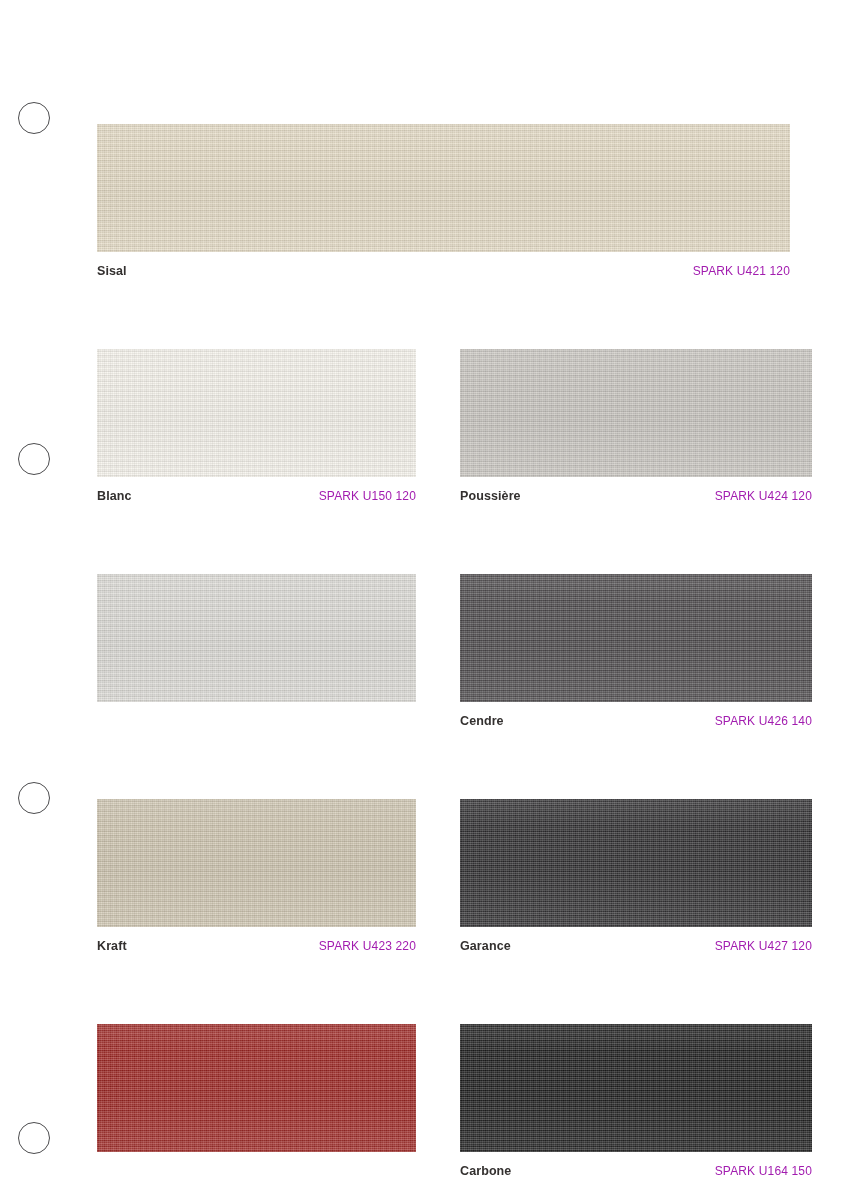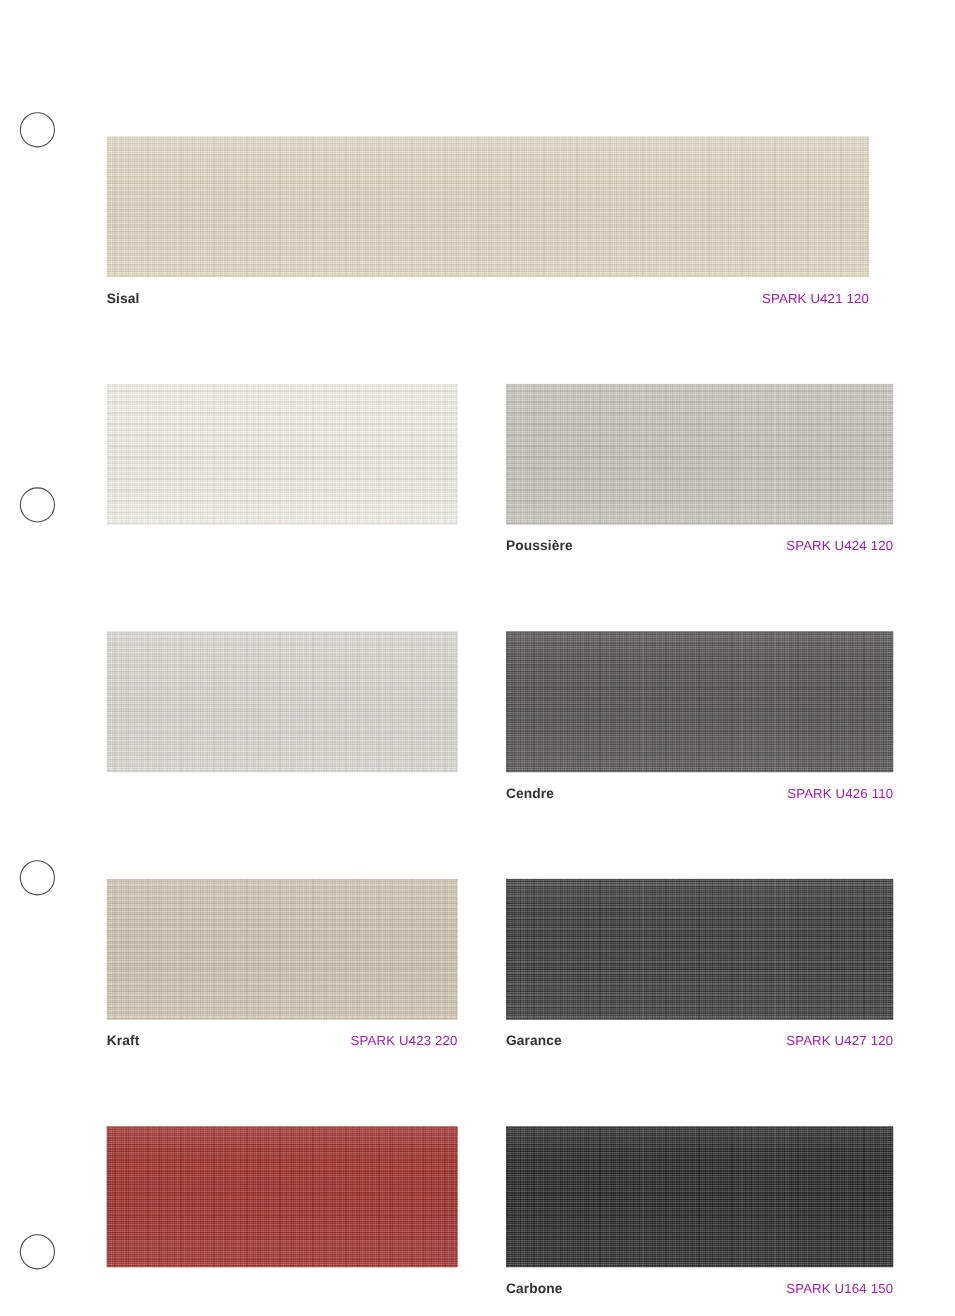--- a/index.html
+++ b/index.html
@@ -162,20 +162,24 @@
           </div>
         </div>
       </div>
       <div class="row" style="top: 349px;">
         <div class="card left">
           <div class="swatch" style="background-color: rgb(247, 244, 236);">
             <div class="weave"></div>
             <div class="weave2"></div>
             <div class="sheen"></div>
           </div>
+          <div class="caption">
+            <span class="sw-name">Blanc</span>
+            <span class="sw-code">SPARK U150 120</span>
+          </div>
         </div>
         <div class="card right">
           <div class="swatch" style="background-color: rgb(201, 198, 192);">
             <div class="weave"></div>
             <div class="weave2"></div>
             <div class="sheen"></div>
           </div>
           <div class="caption">
             <span class="sw-name">Poussière</span>
             <span class="sw-code">SPARK U424 120</span>
@@ -191,21 +195,21 @@
           </div>
         </div>
         <div class="card right">
           <div class="swatch" style="background-color: rgb(74, 71, 73);">
             <div class="weave"></div>
             <div class="weave2"></div>
             <div class="sheen"></div>
           </div>
           <div class="caption">
             <span class="sw-name">Cendre</span>
-            <span class="sw-code">SPARK U426 110</span>
+            <span class="sw-code">SPARK U426 140</span>
           </div>
         </div>
       </div>
       <div class="row" style="top: 799px;">
         <div class="card left">
           <div class="swatch" style="background-color: rgb(207, 197, 175);">
             <div class="weave"></div>
             <div class="weave2"></div>
             <div class="sheen"></div>
           </div>

